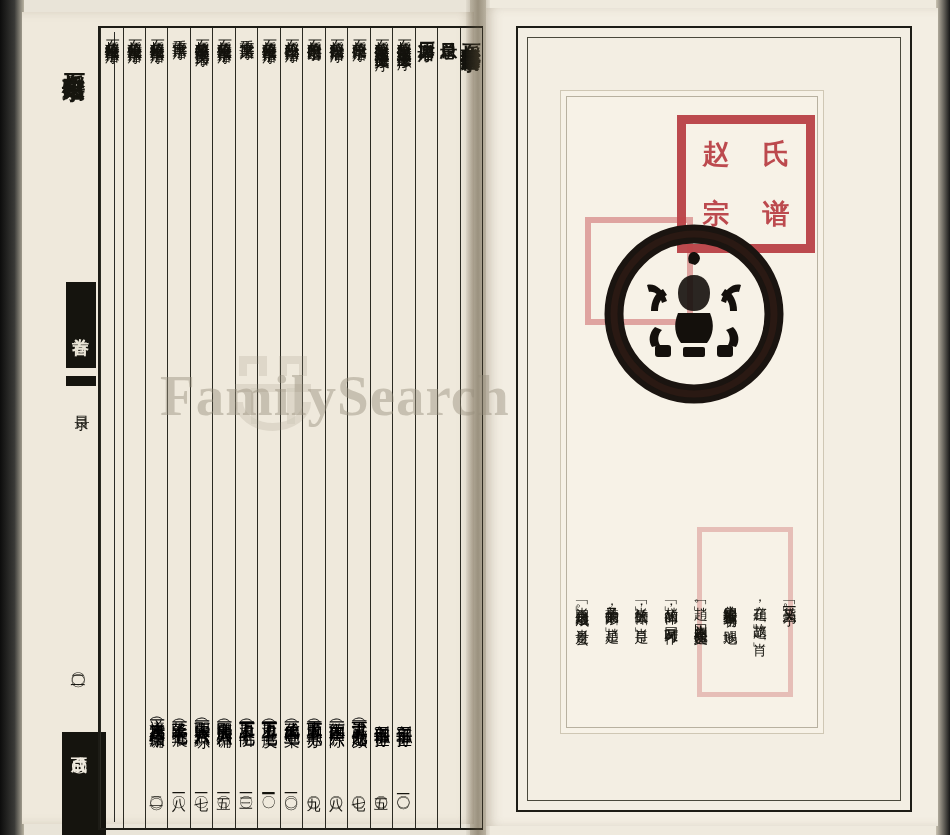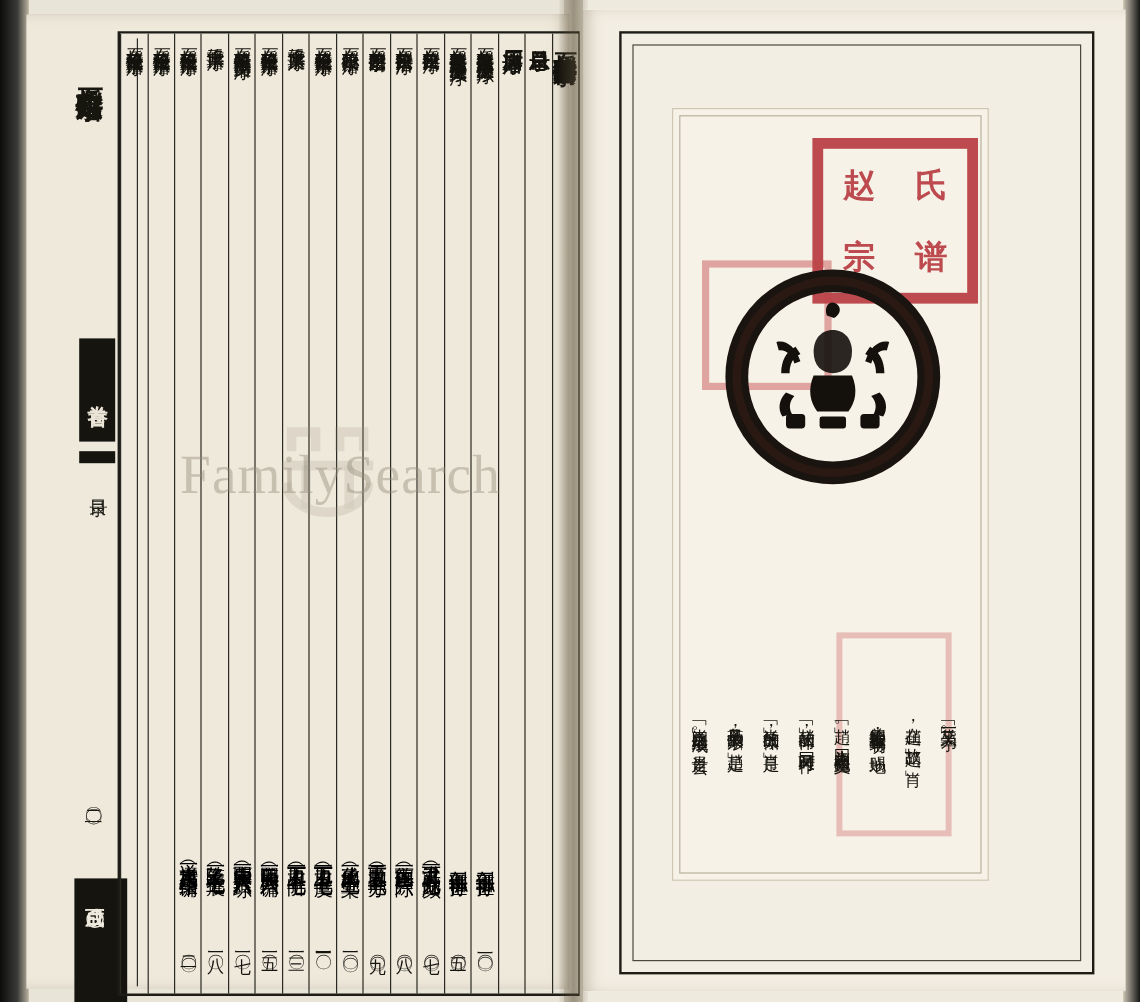--- a/index.html
+++ b/index.html
@@ -155,23 +155,23 @@
   }
   .note-col .v{font-size:14px;color:#16150f;line-height:1.9;}
   .note-wrap{
     position:absolute;right:0;top:0;height:250px;
     display:flex;flex-direction:row;gap:0px;
   }
   .note-wrap .v{margin-left:3px;}
 
   
   .wm{
-    position:absolute;left:150px;top:330px;width:520px;height:130px;
+    position:absolute;left:160px;top:330px;width:520px;height:130px;
     color:rgba(150,142,124,.45);
-    font-size:46px;font-weight:normal;letter-spacing:1px;
+    font-size:57px;font-weight:bold;letter-spacing:1px;
     font-family:"Liberation Serif",serif;
     display:flex;align-items:center;
     pointer-events:none;
   }
   .wm-logo{
     position:absolute;left:225px;top:330px;width:110px;height:110px;
     opacity:.35;
   }
   .wm2{
     position:absolute;left:590px;top:585px;

